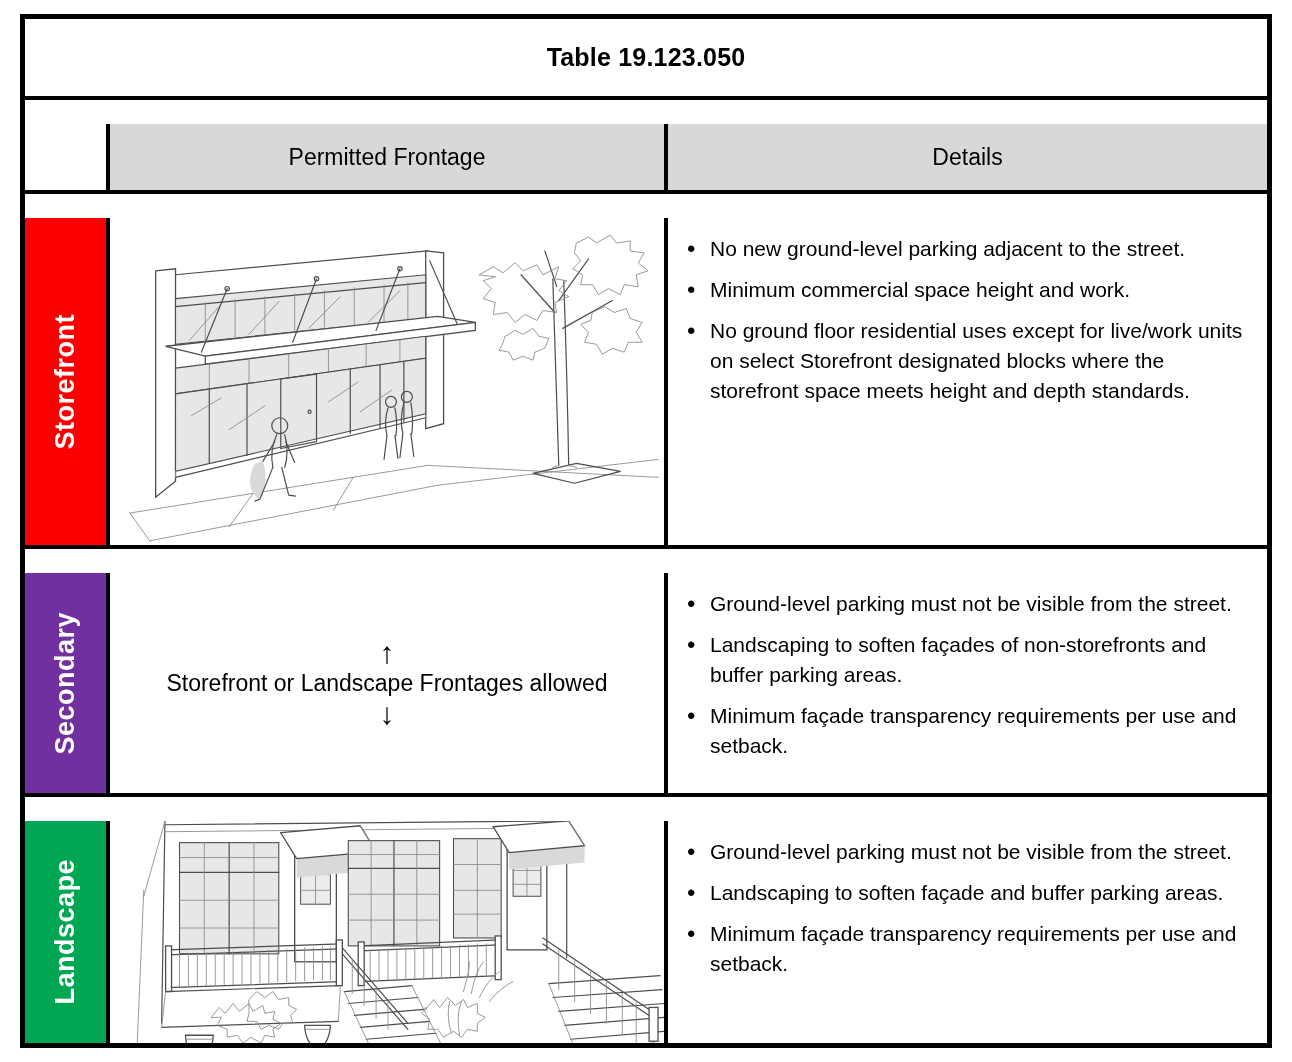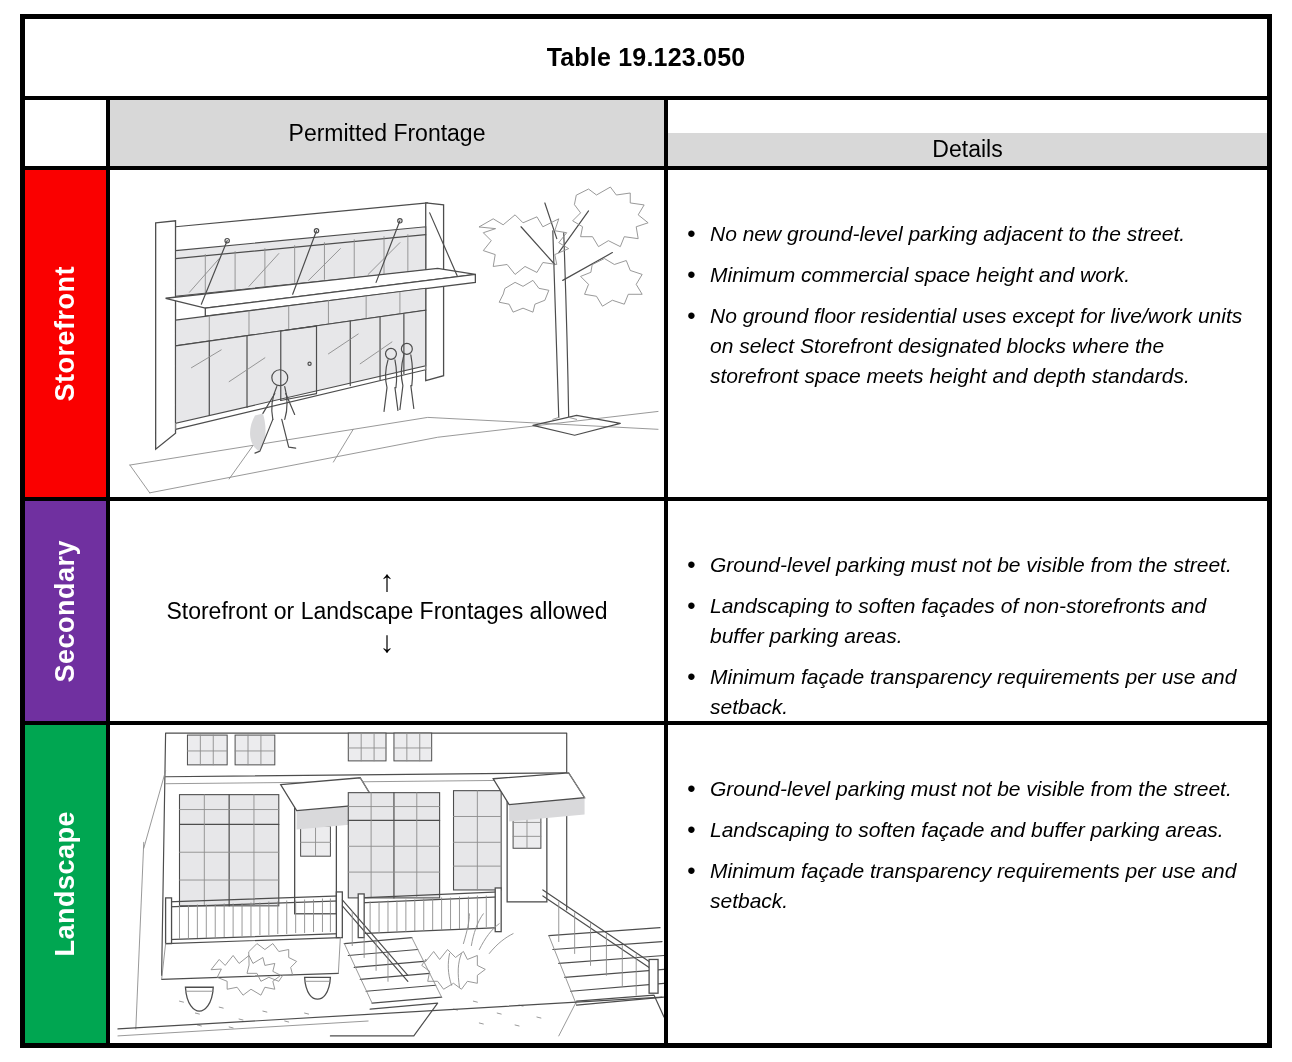--- a/index.html
+++ b/index.html
@@ -11,39 +11,40 @@
     color: #000;
   }
   .frontage-table {
     position: absolute;
     left: 20px; top: 14px;
     width: 1252px; height: 1034px;
     border: 5px solid #000;
     background: #fff;
     display: flex;
     flex-direction: column;
+    gap: 24px;
   }
   
   .title-row {
     flex: 0 0 81px;
     border-bottom: 4px solid #000;
     display: flex;
     flex-direction: column;
     align-items: center;
     justify-content: center;
     font-weight: bold;
     font-size: 25px;
     line-height: 33px;
     letter-spacing: 0.2px;
   }
   
   .grid-row { display: flex; min-height: 0; }
   .col-label     { flex: 0 0 85px;  border-right: 4px solid #000; }
   .col-permitted { flex: 0 0 558px; border-right: 4px solid #000; }
-  .col-details   { flex: 1 1 auto; margin-top: 33px; }
+  .col-details   { flex: 1 1 auto; }
   
   .header-row { flex: 0 0 70px; border-bottom: 4px solid #000; }
   .header-row .col-label { background: #ffffff; }
   .header-cell {
     background: #d8d8d8;
     display: flex;
     align-items: center;
     justify-content: center;
     font-weight: normal;
     font-size: 23px;
@@ -69,21 +70,21 @@
   }
   .permitted-cell {
     display: flex;
     align-items: center;
     justify-content: center;
     overflow: hidden;
     background: #fff;
   }
   .permitted-cell svg { display: block; }
   
-  .details-cell { padding: 16px 14px 10px 16px; background: #fff; font-style: italic; }
+  .details-cell { padding: 16px 14px 10px 16px; background: #fff; }
   ul.bullets {
     margin: 0; padding: 0;
     list-style: none;
     font-size: 21px;
     line-height: 30px;
   }
   ul.bullets li {
     position: relative;
     padding-left: 26px;
     margin-bottom: 11px;

